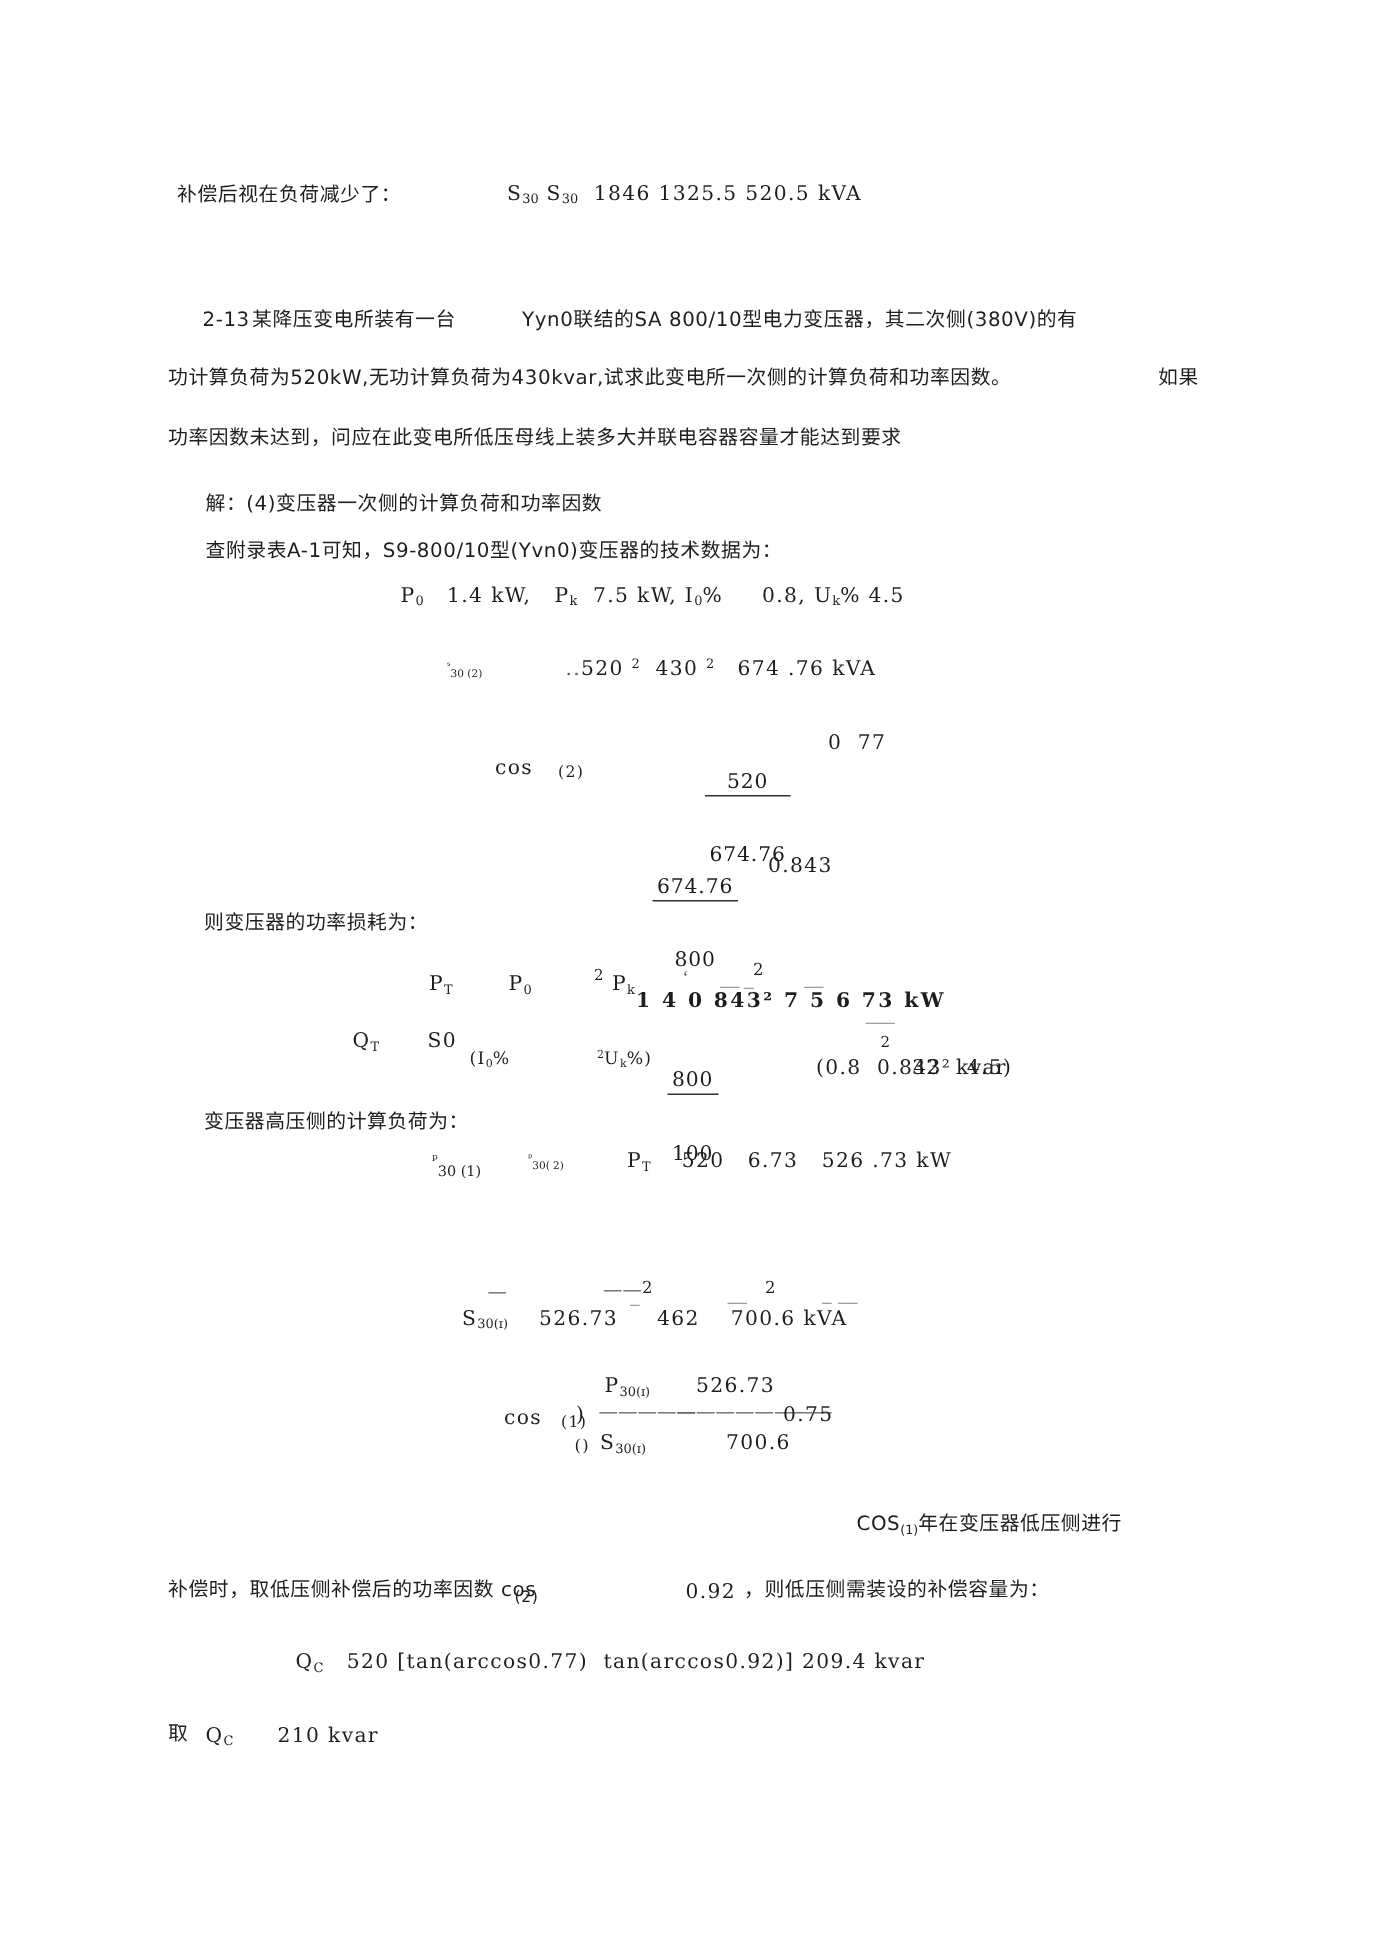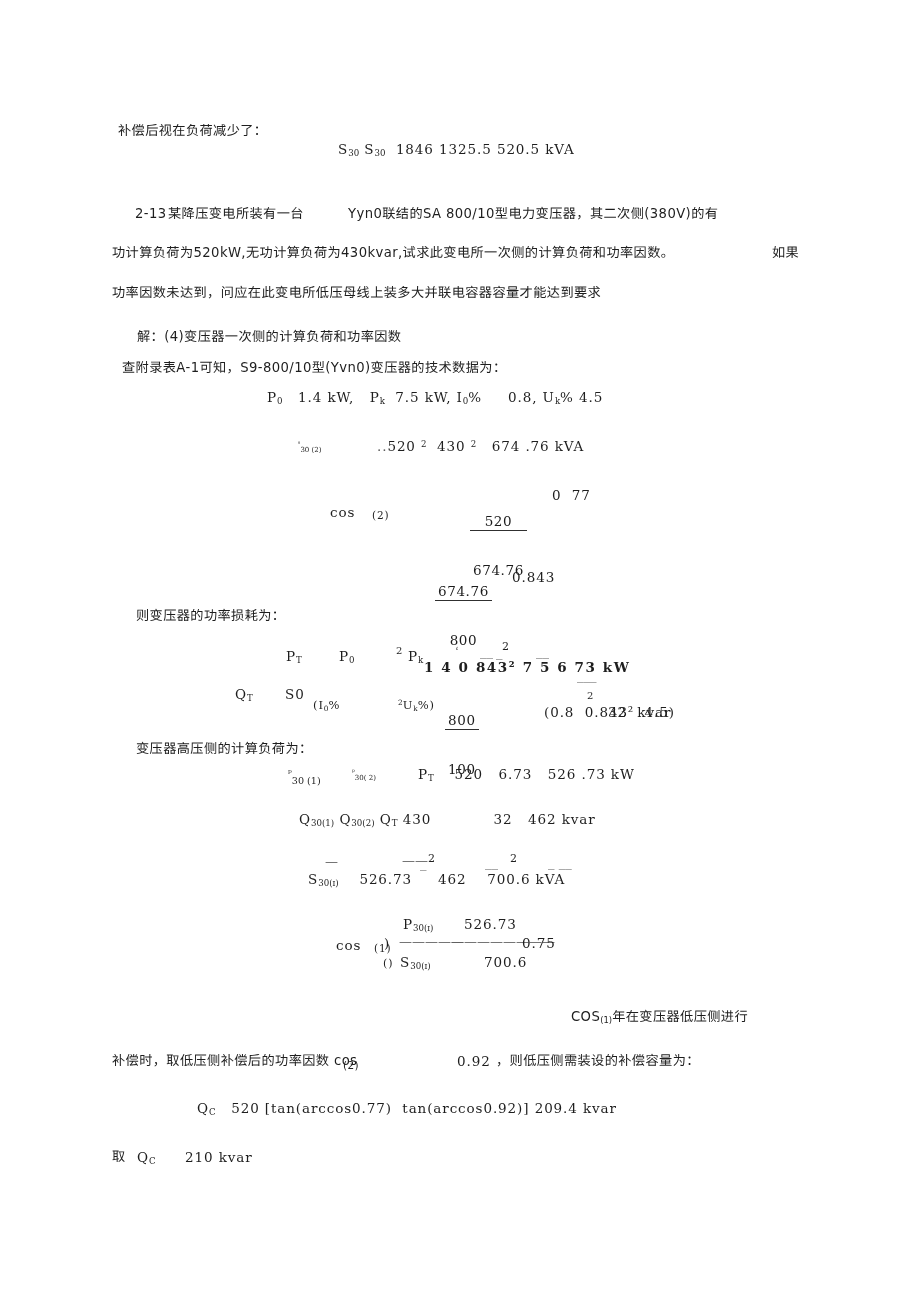--- a/index.html
+++ b/index.html
@@ -80,33 +80,33 @@
   .faint {
     color: #5d5d5d;
   }
 </style>
 </head>
 <body>
 
 <div class="page">
 
   <div class="ln cn" style="left:118px; top:124px;">补偿后视在负荷减少了：</div>
-  <div class="ln mono-math" style="left:338px; top:122px;margin-top:20px;"><span>S</span><sub>30</sub><span> </span><span>S</span><sub>30</sub><span>  </span><span>1846</span><span> </span><span>1325.5</span><span> </span><span>520.5</span><span> </span><span>kVA</span></div>
+  <div class="ln mono-math" style="left:338px; top:122px;"><span>S</span><sub>30</sub><span> </span><span>S</span><sub>30</sub><span>  </span><span>1846</span><span> </span><span>1325.5</span><span> </span><span>520.5</span><span> </span><span>kVA</span></div>
 
   <div class="ln cn" style="left:135px; top:207px;">2-13</div>
   <div class="ln cn" style="left:168px; top:207px;">某降压变电所装有一台</div>
   <div class="ln cn" style="left:348px; top:207px;">Yyn0联结的SA 800/10型电力变压器，其二次侧(380V)的有</div>
 
   <div class="ln cn" style="left:112px; top:246px;">功计算负荷为520kW,无功计算负荷为430kvar,试求此变电所一次侧的计算负荷和功率因数。</div>
   <div class="ln cn" style="left:772px; top:246px;">如果</div>
 
   <div class="ln cn" style="left:112px; top:286px;">功率因数未达到，问应在此变电所低压母线上装多大并联电容器容量才能达到要求</div>
 
   <div class="ln cn" style="left:137px; top:330px;">解：(4)变压器一次侧的计算负荷和功率因数</div>
-  <div class="ln cn" style="left:122px; top:361px;">查附录表A-1可知，S9-800/10型(Yvn0)变压器的技术数据为：</div>
+  <div class="ln cn" style="left:137px; top:361px;">查附录表A-1可知，S9-800/10型(Yvn0)变压器的技术数据为：</div>
 
   <div class="ln mono-math" style="left:267px; top:390px;"><span>P</span><sub>0</sub><span>   </span><span>1.4 kW,</span><span>   </span><span>P</span><sub>k</sub><span>  </span><span>7.5 kW,</span><span> </span><span>I</span><sub>0</sub><span>%</span><span>     </span><span>0.8,</span><span> </span><span>U</span><sub>k</sub><span>%</span><span> </span><span>4.5</span></div>
 
   <div class="ln mono-math" style="left:298px; top:440px; font-size:11px;"><sup>ˢ</sup><sub>30 (2)</sub></div>
   <div class="ln mono-math" style="left:377px; top:439px;"><span class="faint">..</span><span>520</span><span> </span><sup>2</sup><span>  </span><span>430</span><span> </span><sup>2</sup><span>   </span><span>674</span><span> </span><span>.76</span><span> </span><span>kVA</span></div>
 
   <div class="ln mono-math" style="left:330px; top:505px;">cos</div>
   <div class="ln mono-math" style="left:372px; top:510px; font-size:10.5px;">(2)</div>
 
 
@@ -152,21 +152,20 @@
   <div class="ln mono-math" style="left:587px; top:690px; font-size:10px;">2</div>
   <div class="ln mono-math" style="left:500px; top:705px;margin-left:44px;">(0.8  0.843²  4.5)</div>
   <div class="ln mono-math" style="left:608px; top:705px;">32  kvar</div>
 
   <div class="ln cn" style="left:136px; top:742px;">变压器高压侧的计算负荷为：</div>
 
   <div class="ln mono-math" style="left:288px; top:768px; font-size:15px;"><sup>ᵖ</sup><sub>30 (1)</sub></div>
   <div class="ln mono-math" style="left:352px; top:768px; font-size:11px;"><sup>ᵖ</sup><sub>30( 2)</sub></div>
   <div class="ln mono-math" style="left:418px; top:767px;"><span>P</span><sub>T</sub><span>    </span><span>520</span><span>   </span><span>6.73</span><span>   </span><span>526</span><span> </span><span>.73</span><span> </span><span>kW</span></div>
 
-  <div class="ln mono-math" style="left:299px; top:812px;"><span>Q</span><sub>30(1)</sub><span> </span><span>Q</span><sub>30(2)</sub><span> </span><span>Q</span><sub>T</sub><span> </span><span>430</span><span>            </span><span>32</span><span>   </span><span>462</span><span> </span><span>kvar</span></div>
 
   <div class="dash faint" style="left:325px; top:854px; font-size:13px;">—</div>
   <div class="dash faint" style="left:402px; top:853px; font-size:13px;">——</div>
   <div class="ln mono-math" style="left:428px; top:853px; font-size:11px;">2</div>
   <div class="dash faint" style="left:420px; top:856px; font-size:13px;">_</div>
   <div class="dash faint" style="left:485px; top:855px; font-size:13px;">__</div>
   <div class="ln mono-math" style="left:510px; top:853px; font-size:11px;">2</div>
   <div class="dash faint" style="left:548px; top:855px; font-size:13px;">_ __</div>
 
   <div class="ln mono-math" style="left:308px; top:872px;"><span>S</span><sub>30(ɪ)</sub><span>    </span><span>526.73</span><span>     </span><span>462</span><span>    </span><span>700.6</span><span> </span><span>kVA</span></div>

